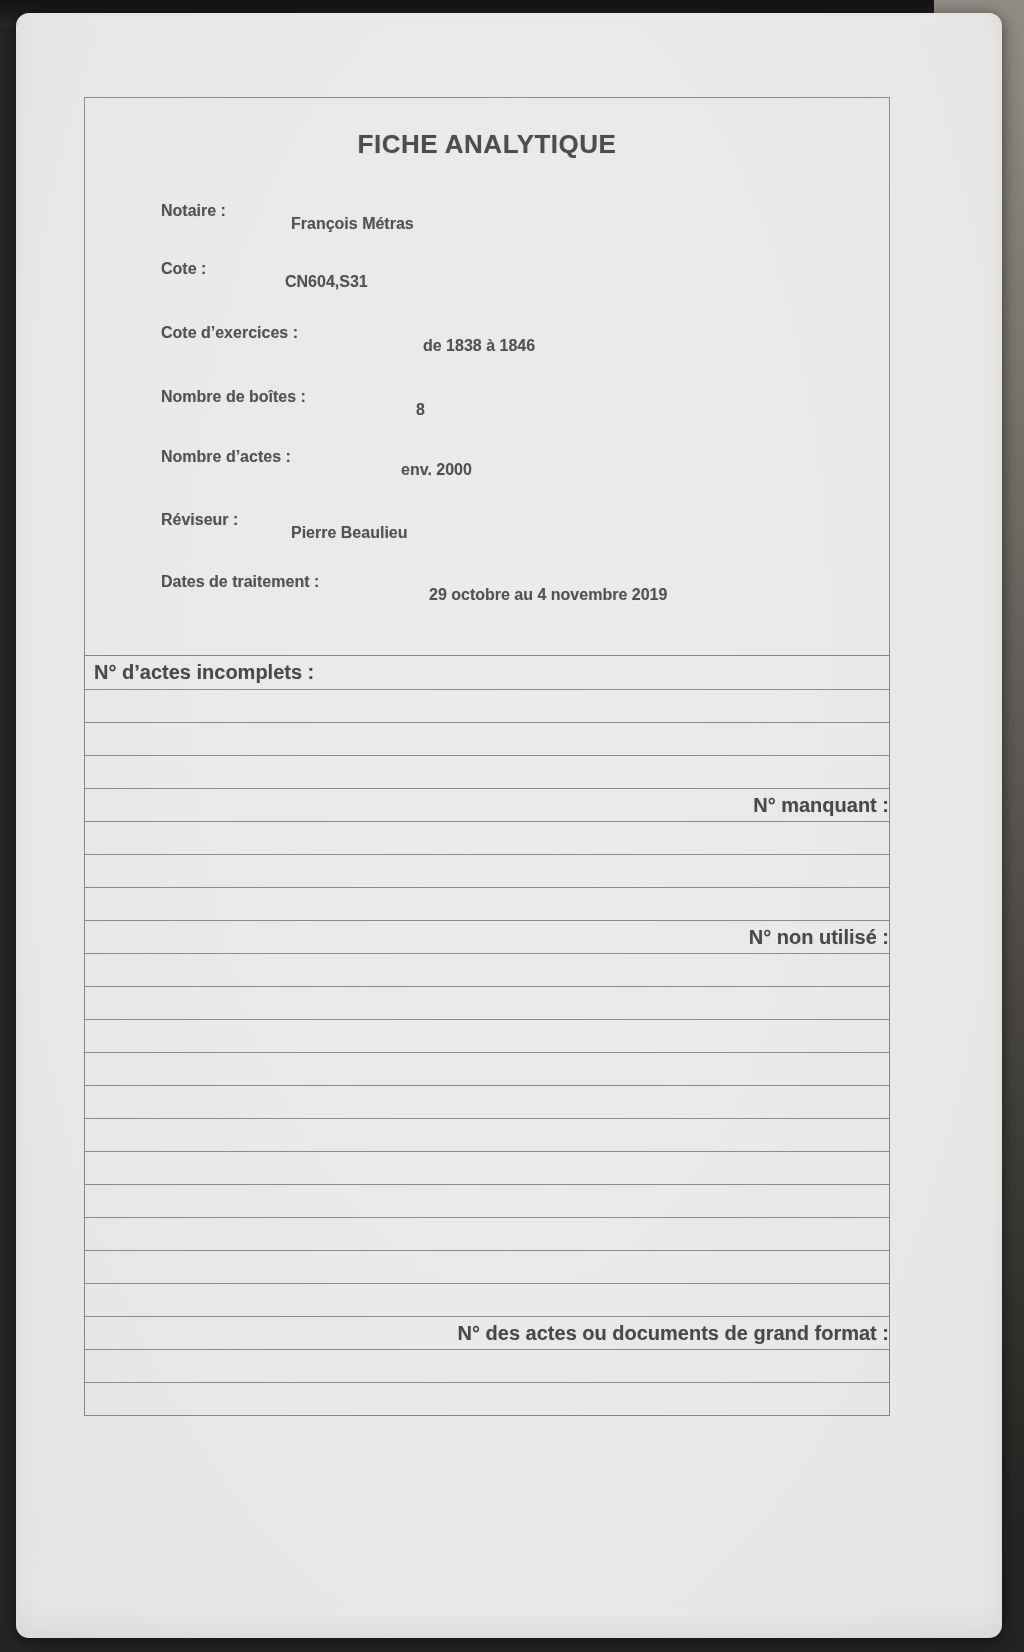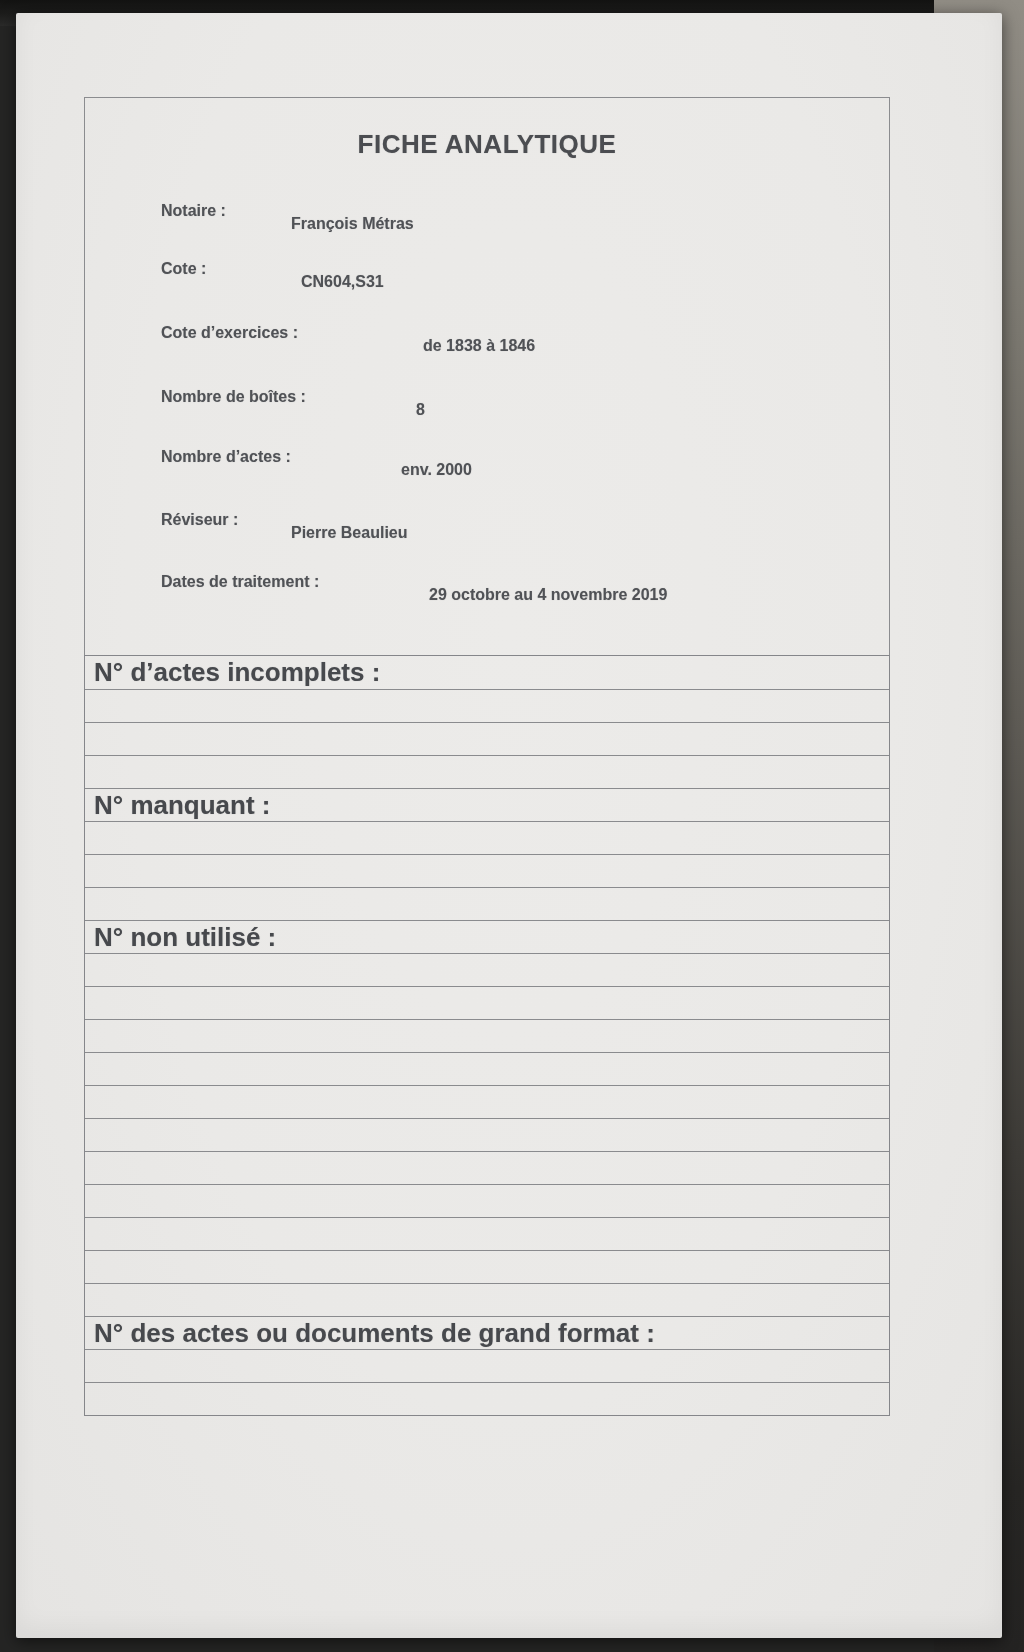--- a/index.html
+++ b/index.html
@@ -14,58 +14,58 @@
     background:linear-gradient(180deg,#131312 0%,#1d1d1c 55%,#2b2b2a 100%);
   }
   .bg-right{
     position:absolute;top:0;right:0;width:90px;height:100%;
     background:linear-gradient(180deg,#918d85 0%,#7b7870 20%,#5d5a54 45%,#3d3b37 70%,#272624 90%,#242322 100%);
   }
   .paper{
     position:absolute;left:16px;top:13px;width:986px;height:1625px;
     background:radial-gradient(ellipse at 50% 38%, #ecebe9 0%, #eae9e7 55%, #e5e4e2 100%);
     box-shadow:0 3px 16px rgba(0,0,0,.55), inset 0 -10px 24px rgba(0,0,0,.05);
-    border-radius:2px;
+    border-radius:13px;
   }
   
   .form-box{
     position:absolute;left:68px;top:84px;width:806px;height:558px;
     box-sizing:border-box;
     border:1.6px solid #8b8c8f;border-bottom:none;
   }
   .form-title{
     position:absolute;top:31px;left:0;right:0;text-align:center;
     font-size:26px;font-weight:bold;color:#4b4d51;letter-spacing:.5px;
     text-shadow:0 0 1px rgba(75,77,81,.35);
   }
   .field{position:absolute;left:76px;height:26px;white-space:nowrap;}
   .field-label,.field-value{
     font-size:16px;font-weight:bold;color:#505256;line-height:25px;
     text-shadow:0 0 1px rgba(80,82,86,.3);
   }
   .field-value{position:absolute;top:0;white-space:nowrap;margin-top:13px;}
   .f0{top:100px}.f1{top:158px}.f2{top:222px}.f3{top:286px}.f4{top:346px}.f5{top:409px}.f6{top:471px}
   .f0 .field-value{left:130px}
-  .f1 .field-value{left:140px}
+  .f1 .field-value{left:124px}
   .f2 .field-value{left:262px}
   .f3 .field-value{left:255px}
   .f4 .field-value{left:240px}
   .f5 .field-value{left:130px}
   .f6 .field-value{left:268px}
   
   .rule-table{
     position:absolute;left:68px;top:642px;width:806px;
     box-sizing:border-box;
     border:1.6px solid #85868a;
   }
   .trow{height:33px;box-sizing:border-box;}
-  .trow + .trow{border-top:1.4px solid #8a8b8e;}
+  .trow + .trow{border-top:1.4px solid #8a8b8e;text-align:right;}
   .trow.thead span{
     display:block;
-    font-size:26px;font-weight:bold;color:#47494d;
+    font-size:20px;font-weight:bold;color:#47494d;
     line-height:32px;padding-left:9px;white-space:nowrap;
     text-shadow:0 0 1px rgba(71,73,77,.3);
   }
 </style>
 </head>
 <body>
 
 <div class="scene">
   <div class="bg-top"></div>
   <div class="bg-right"></div>

